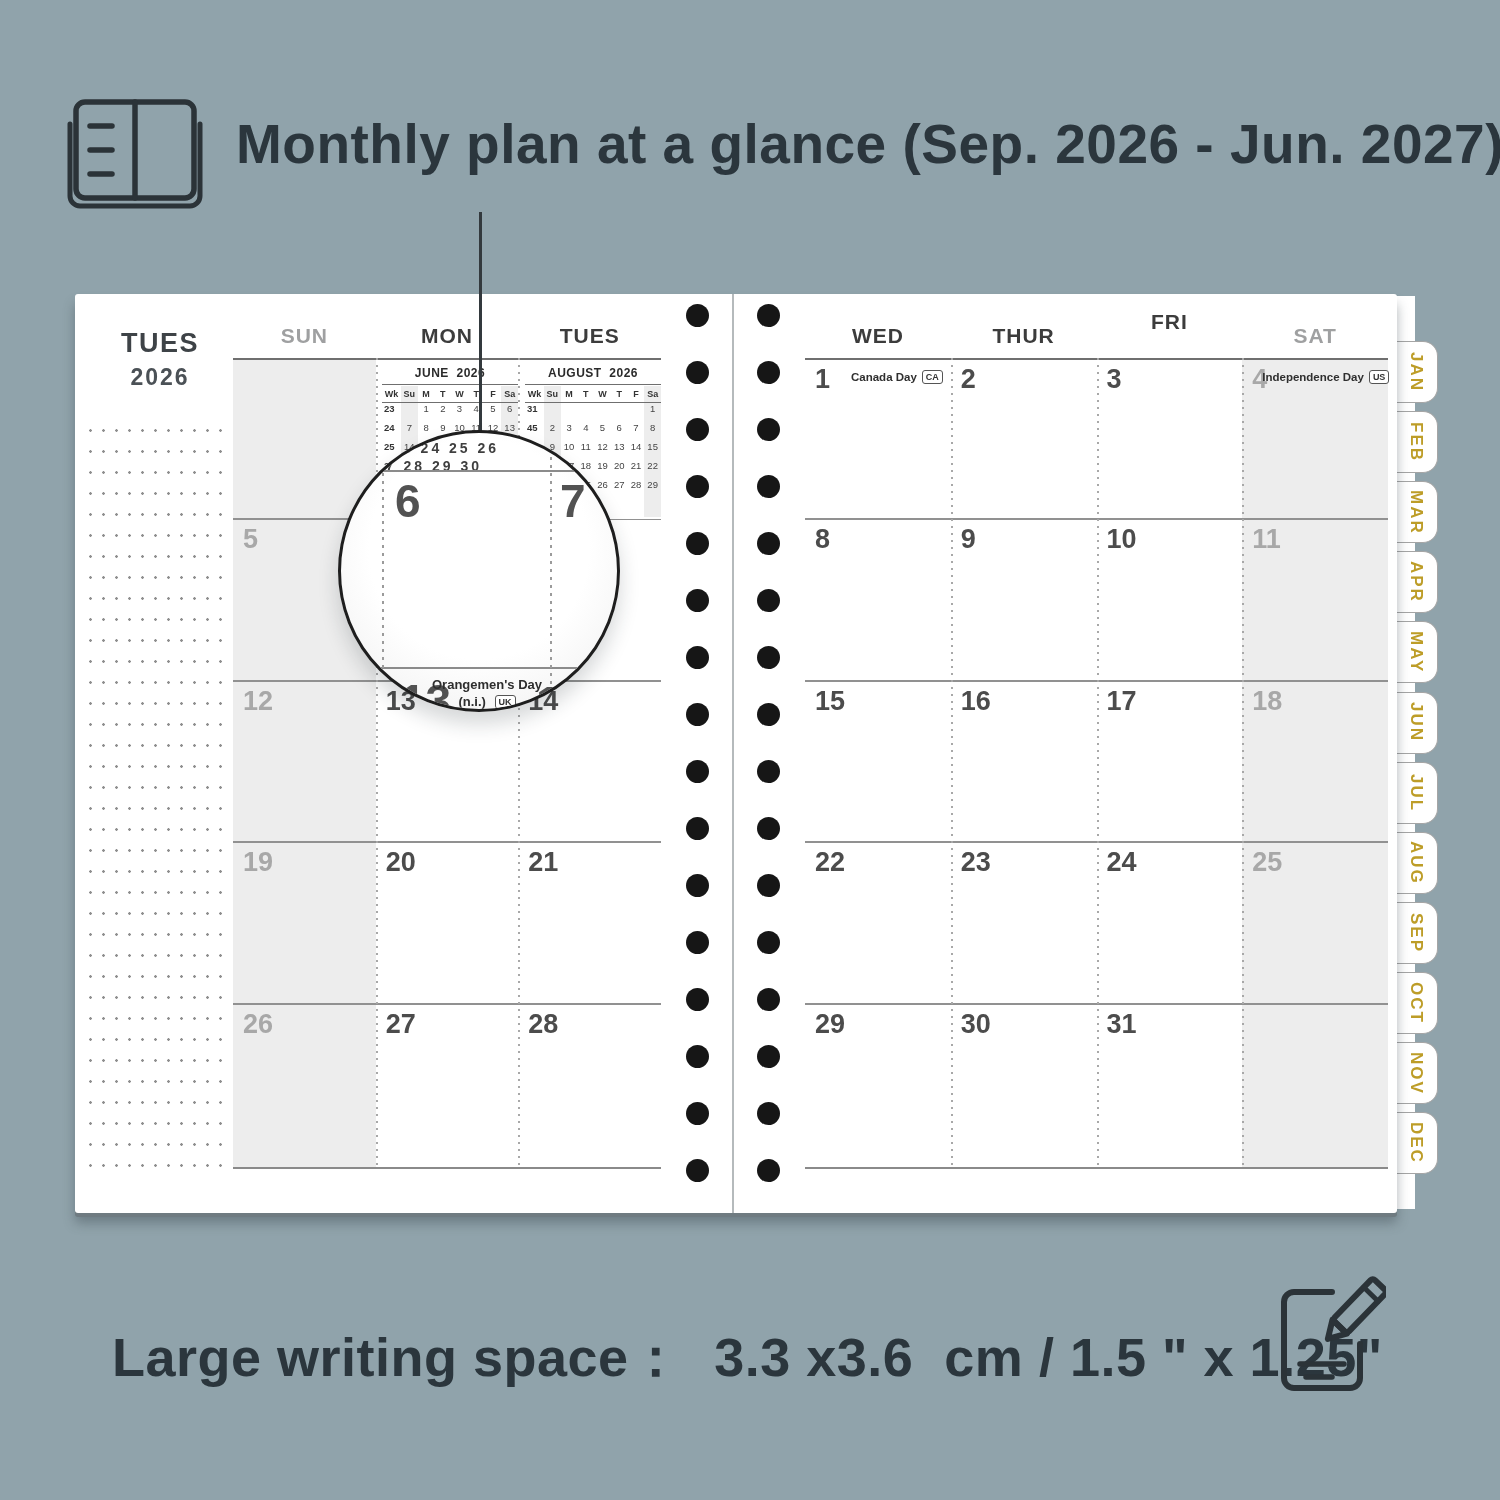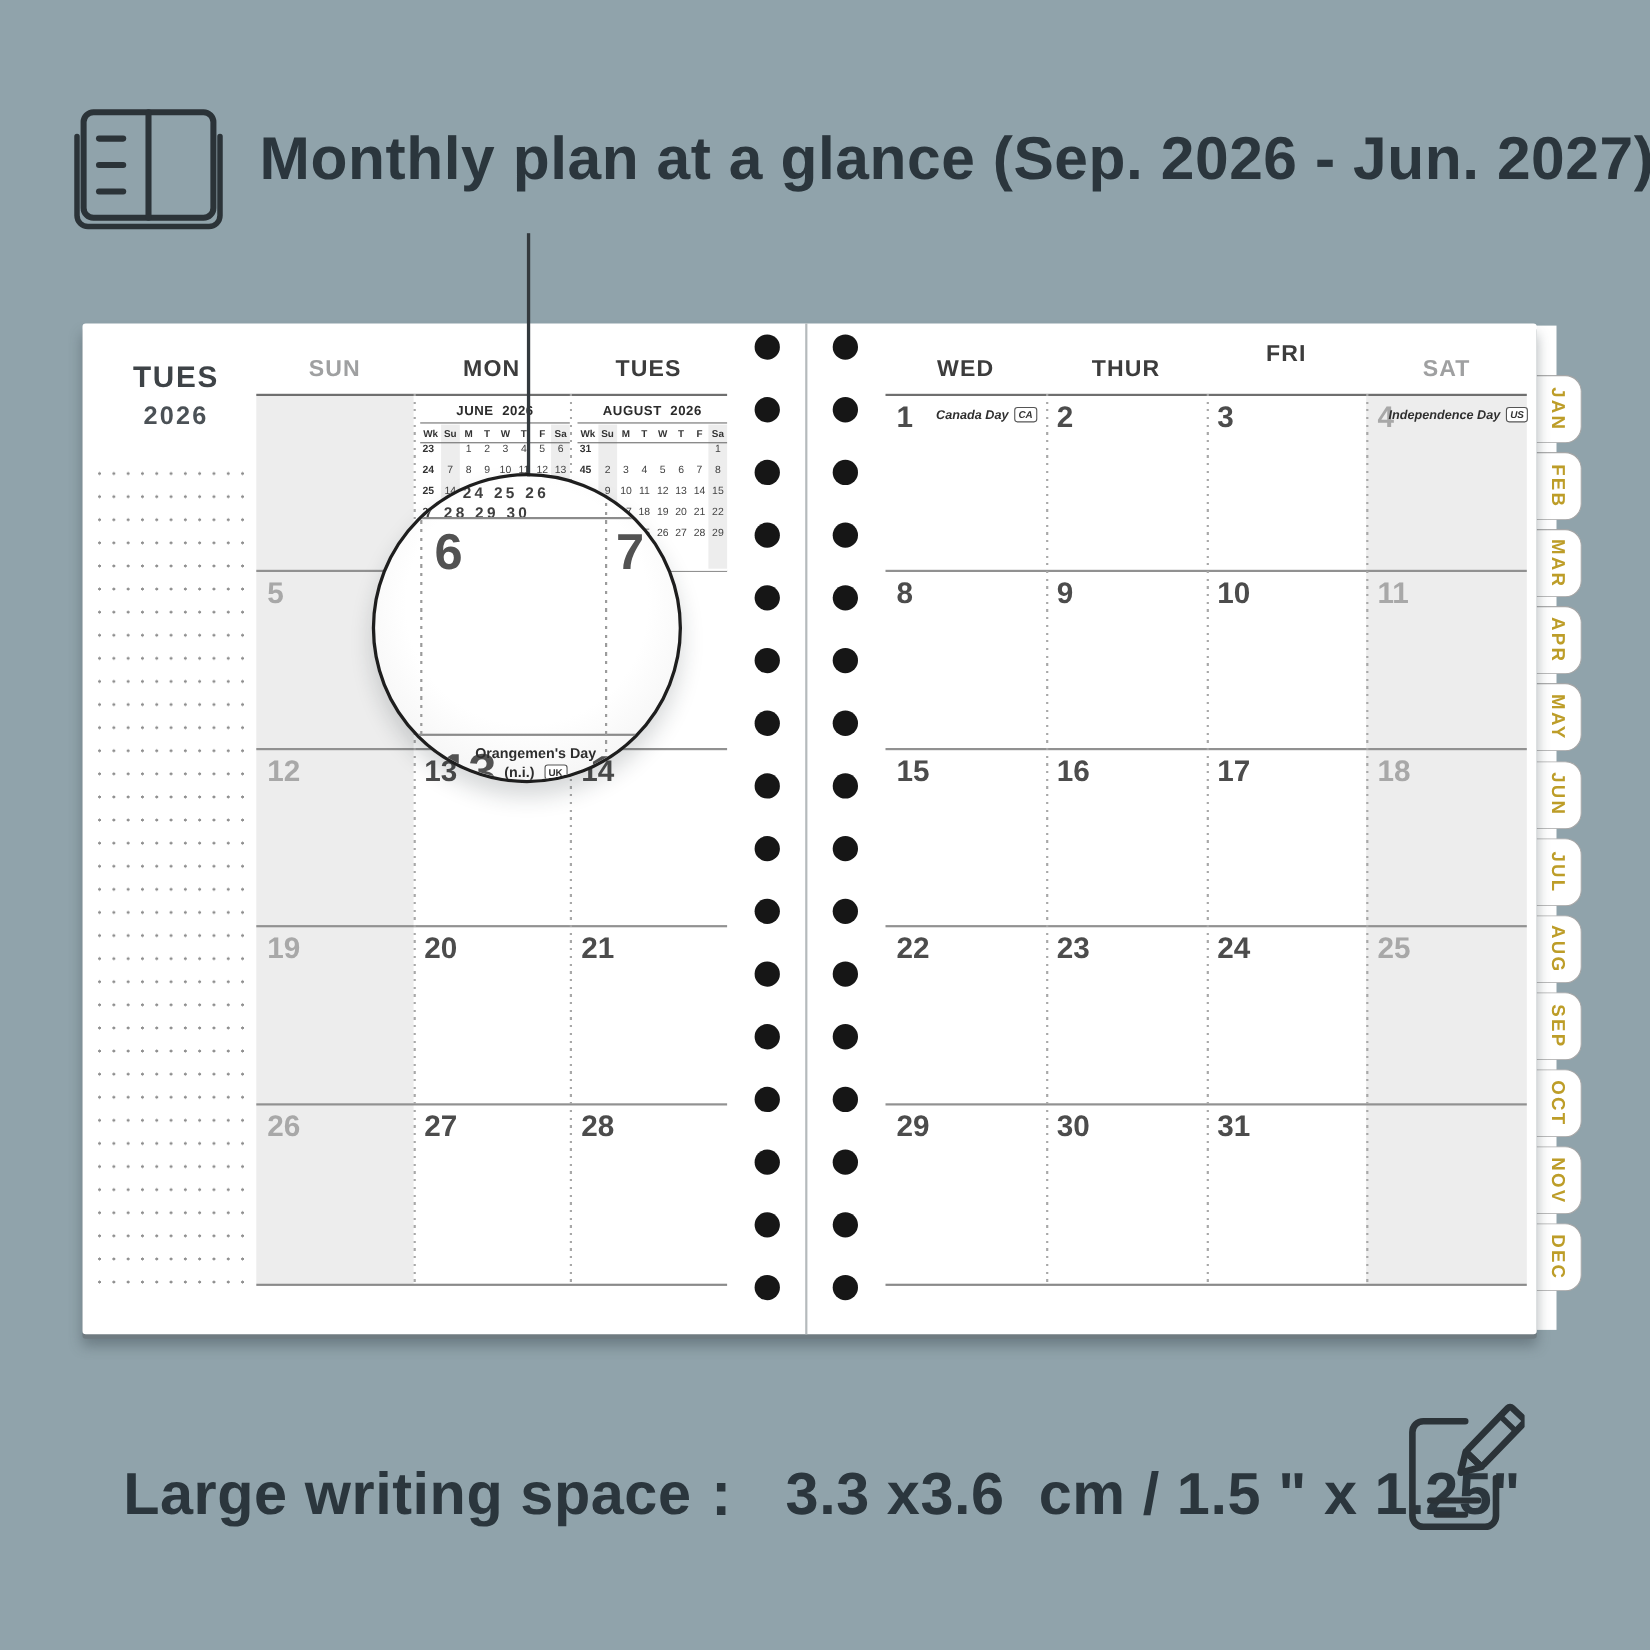--- a/index.html
+++ b/index.html
@@ -47,21 +47,21 @@
   .hdr{position:absolute;text-align:center;font-size:21px;font-weight:700;
        letter-spacing:1px;color:#3c3c3c;}
   .hdr.muted-hdr{color:#9fa0a1;}
   .hline{position:absolute;height:1.5px;background:#919191;}
   .hline.strong{height:2px;background:#6f6f6f;}
   .hline.bottom{height:2px;background:#8a8a8a;}
   .vdots{position:absolute;width:2px;
          background:repeating-linear-gradient(to bottom,#a8a8a8 0 2px,transparent 2px 7px);}
   .daynum{position:absolute;font-size:27px;font-weight:700;color:#4c4c4c;line-height:1;}
   .daynum.muted{color:#a8a8a8;}
-  .holiday{position:absolute;font-size:11.5px;font-weight:600;color:#2f2f2f;white-space:nowrap;font-style:italic;}
+  .holiday{position:absolute;font-size:11.5px;font-weight:600;color:#2f2f2f;white-space:nowrap;}
   .badge{display:inline-block;border:1px solid #555;border-radius:3px;padding:0 3px;
          font-size:9px;font-weight:700;line-height:12px;color:#333;background:#fff;
          vertical-align:1px;margin-left:5px;}
 
   
   .mini{position:absolute;background:#fff;}
   .mini-band{position:absolute;background:#ededed;}
   .mini-title{position:absolute;text-align:center;font-size:12px;font-weight:700;
               color:#2b2b2b;letter-spacing:.5px;white-space:pre;}
   .mini-line{position:absolute;height:1px;background:#6f6f6f;}

